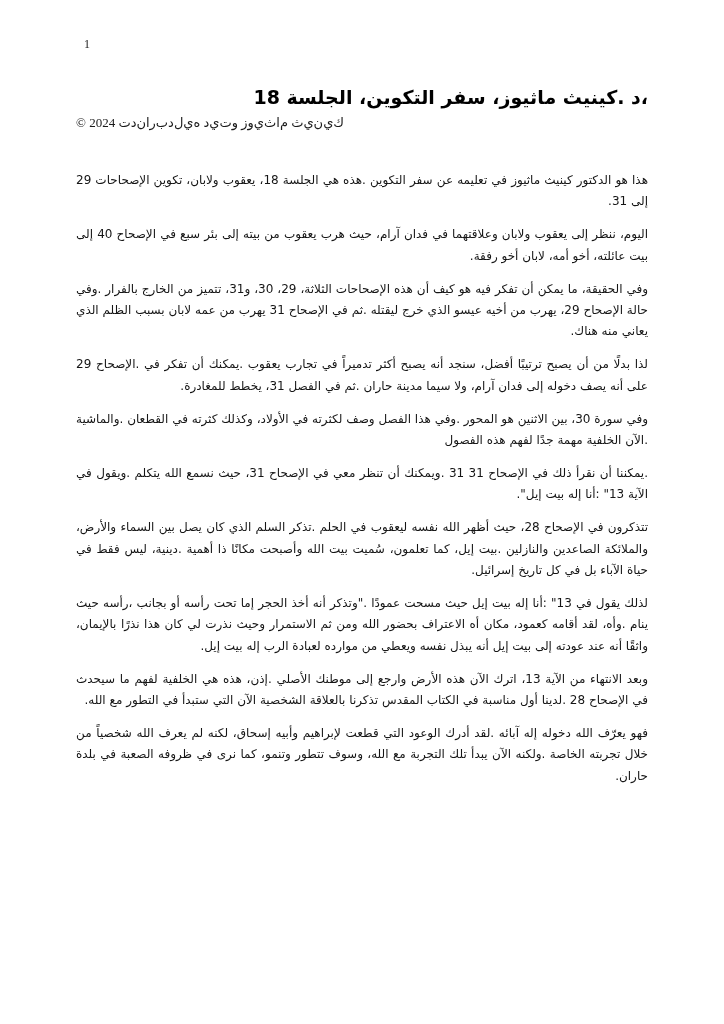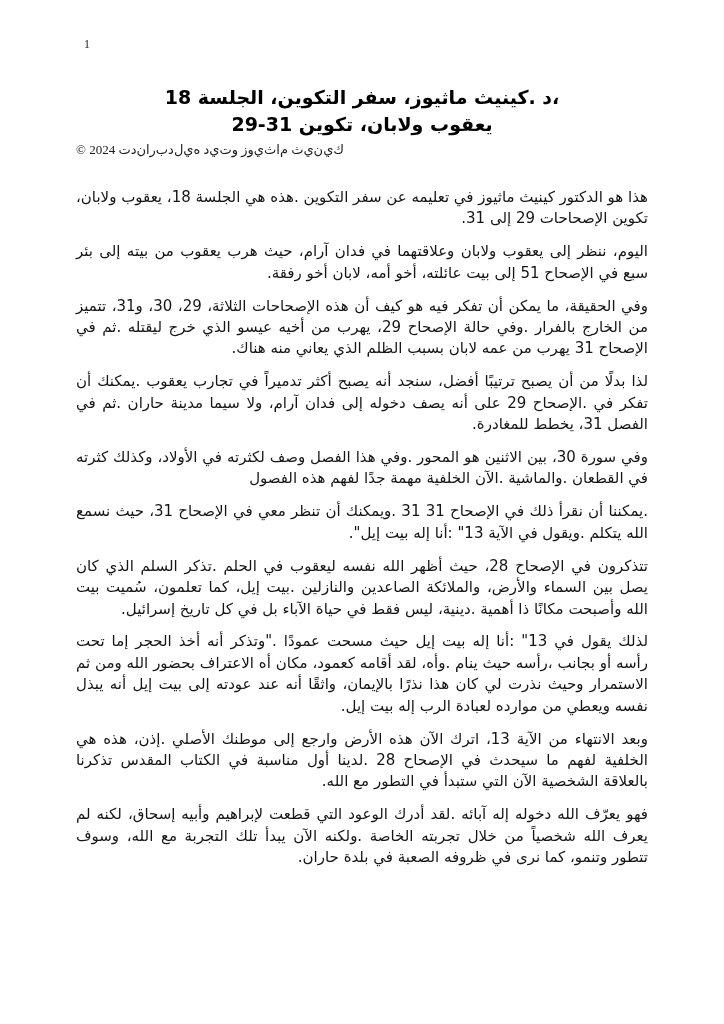--- a/index.html
+++ b/index.html
@@ -21,63 +21,61 @@
     color: #222222;
   }
   .content {
     position: absolute;
     top: 84px;
     right: 76px;
     width: 572px;
     direction: rtl;
   }
   .title {
-    text-align: center;
     font-weight: bold;
     font-size: 19px;
     line-height: 27px;
     color: #000000;
   }
   .title-line { display: block; }
   .copyright {
     text-align: left;
     font-family: "Liberation Serif", "DejaVu Serif", "DejaVu Sans", serif;
     font-size: 13px;
     line-height: 20px;
     margin-top: 2px;
     color: #1a1a1a;
   }
   .body-text {
-    margin-top: 27px;
-    font-size: 15px;
+    margin-top: 37px;
+    font-size: 12px;
     line-height: 21.4px;
     text-align: justify;
   }
   .body-text p {
     margin: 0 0 11.5px 0;
     padding: 0;
   }
 </style>
 </head>
 <body>
 
 <div class="page">
   <div class="page-number">1</div>
 
   <div class="content">
     <div class="title">
       <span class="title-line">،د .كينيث ماثيوز، سفر التكوين، الجلسة 18</span>
-      <span class="title-line">يعقوب ولابان، تكوين 31-29</span>
     </div>
 
     <div class="copyright">ك‌ي‌ن‌ي‌ث م‌ا‌ث‌ي‌و‌ز و‌ت‌ي‌د ه‌ي‌ل‌د‌ب‌ر‌ا‌ن‌د‌ت 2024 ©</div>
 
     <div class="body-text">
       <p>هذا هو الدكتور كينيث ماثيوز في تعليمه عن سفر التكوين .هذه هي الجلسة 18، يعقوب ولابان، تكوين الإصحاحات 29 إلى 31.</p>
-      <p>اليوم، ننظر إلى يعقوب ولابان وعلاقتهما في فدان آرام، حيث هرب يعقوب من بيته إلى بئر سبع في الإصحاح 51 إلى بيت عائلته، أخو أمه، لابان أخو رفقة.</p>
+      <p>اليوم، ننظر إلى يعقوب ولابان وعلاقتهما في فدان آرام، حيث هرب يعقوب من بيته إلى بئر سبع في الإصحاح 40 إلى بيت عائلته، أخو أمه، لابان أخو رفقة.</p>
       <p>وفي الحقيقة، ما يمكن أن تفكر فيه هو كيف أن هذه الإصحاحات الثلاثة، 29، 30، و31، تتميز من الخارج بالفرار .وفي حالة الإصحاح 29، يهرب من أخيه عيسو الذي خرج ليقتله .ثم في الإصحاح 31 يهرب من عمه لابان بسبب الظلم الذي يعاني منه هناك.</p>
       <p>لذا بدلًا من أن يصبح ترتيبًا أفضل، سنجد أنه يصبح أكثر تدميراً في تجارب يعقوب .يمكنك أن تفكر في .الإصحاح 29 على أنه يصف دخوله إلى فدان آرام، ولا سيما مدينة حاران .ثم في الفصل 31، يخطط للمغادرة.</p>
       <p>وفي سورة 30، بين الاثنين هو المحور .وفي هذا الفصل وصف لكثرته في الأولاد، وكذلك كثرته في القطعان .والماشية .الآن الخلفية مهمة جدًا لفهم هذه الفصول</p>
       <p>.يمكننا أن نقرأ ذلك في الإصحاح 31 31 .ويمكنك أن تنظر معي في الإصحاح 31، حيث نسمع الله يتكلم .ويقول في الآية 13" :أنا إله بيت إيل".</p>
       <p>تتذكرون في الإصحاح 28، حيث أظهر الله نفسه ليعقوب في الحلم .تذكر السلم الذي كان يصل بين السماء والأرض، والملائكة الصاعدين والنازلين .بيت إيل، كما تعلمون، سُميت بيت الله وأصبحت مكانًا ذا أهمية .دينية، ليس فقط في حياة الآباء بل في كل تاريخ إسرائيل.</p>
       <p>لذلك يقول في 13" :أنا إله بيت إيل حيث مسحت عمودًا ."وتذكر أنه أخذ الحجر إما تحت رأسه أو بجانب ،رأسه حيث ينام .وأه، لقد أقامه كعمود، مكان أه الاعتراف بحضور الله ومن ثم الاستمرار وحيث نذرت لي كان هذا نذرًا بالإيمان، واثقًا أنه عند عودته إلى بيت إيل أنه يبذل نفسه ويعطي من موارده لعبادة الرب إله بيت إيل.</p>
       <p>وبعد الانتهاء من الآية 13، اترك الآن هذه الأرض وارجع إلى موطنك الأصلي .إذن، هذه هي الخلفية لفهم ما سيحدث في الإصحاح 28 .لدينا أول مناسبة في الكتاب المقدس تذكرنا بالعلاقة الشخصية الآن التي ستبدأ في التطور مع الله.</p>
       <p>فهو يعرّف الله دخوله إله آبائه .لقد أدرك الوعود التي قطعت لإبراهيم وأبيه إسحاق، لكنه لم يعرف الله شخصياً من خلال تجربته الخاصة .ولكنه الآن يبدأ تلك التجربة مع الله، وسوف تتطور وتنمو، كما نرى في ظروفه الصعبة في بلدة حاران.</p>
     </div>
   </div>

